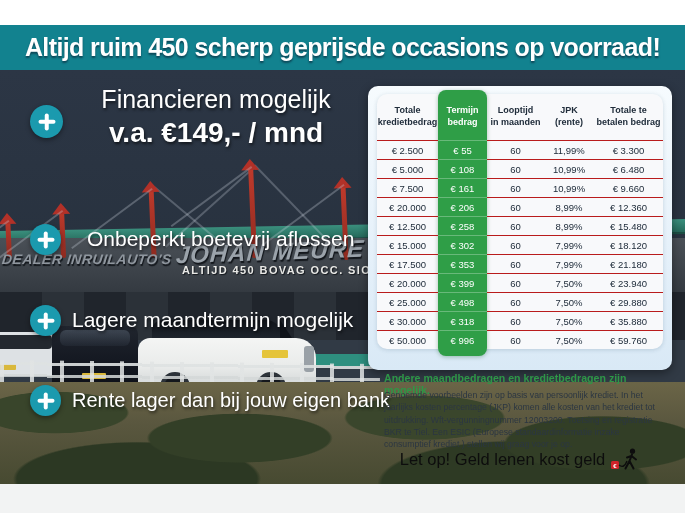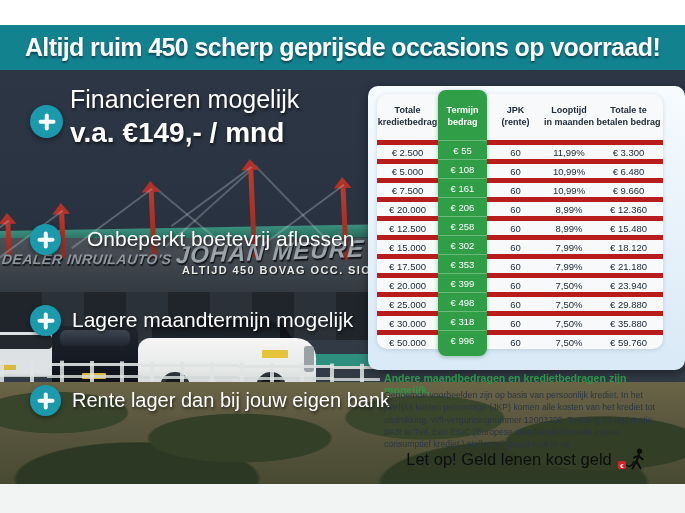--- a/index.html
+++ b/index.html
@@ -89,41 +89,41 @@
        linear-gradient(180deg,#6b6547 0%,#5a573f 40%,#474a31 100%);}
   .plus{position:absolute;border-radius:50%;background:#1b9aae;box-shadow:0 2px 5px rgba(0,0,0,.4);}
   .plus::before,.plus::after{content:"";position:absolute;background:#fff;border-radius:2px;}
   .plus::before{left:50%;top:50%;width:17px;height:4.5px;transform:translate(-50%,-50%);}
   .plus::after{left:50%;top:50%;width:4.5px;height:17px;transform:translate(-50%,-50%);}
   .p1{left:30px;top:105px;width:33px;height:33px;}
   .p2{left:30px;top:224px;width:31px;height:31px;}
   .p3{left:30px;top:305px;width:31px;height:31px;}
   .p4{left:30px;top:385px;width:31px;height:31px;}
   .usp-text{position:absolute;color:#fff;text-shadow:1px 2px 3px rgba(0,0,0,.6);white-space:nowrap;}
-  .u1{left:70px;top:84px;width:292px;text-align:left;}
+  .u1{left:70px;top:84px;width:292px;text-align:center;}
   .u1 .l1{font-size:25px;font-weight:400;line-height:1.25;}
   .u1 .l2{font-size:28px;font-weight:bold;line-height:1.3;}
   .u2{left:87px;top:227px;font-size:21px;}
   .u3{left:72px;top:308px;font-size:21px;}
   .u4{left:72px;top:389px;font-size:20px;}
 
   
   .card{position:absolute;left:368px;top:86px;width:304px;height:284px;border-radius:10px;
         background:linear-gradient(180deg,#f6fbfe 0%,#e6f1fa 55%,#d9e9f6 100%);
-        box-shadow:0 3px 10px rgba(0,0,0,.4);padding-left:13px;}
+        box-shadow:0 3px 10px rgba(0,0,0,.4);}
   .table-wrap{position:absolute;left:9px;top:8px;width:286px;height:255px;border-radius:10px;
         background:#f8f9fb;box-shadow:0 1px 4px rgba(40,70,100,.18);}
   .green-col{position:absolute;left:61px;top:-4px;width:49px;height:266px;border-radius:8px;
         background:#2f9e47;box-shadow:0 1px 4px rgba(20,90,40,.35);}
   .tgrid{position:relative;display:grid;grid-template-columns:61px 49px 57px 50px 69px;
         grid-template-rows:46px repeat(11,19px);}
   .cell{display:flex;align-items:center;justify-content:center;text-align:center;
         color:#202d3b;white-space:pre-line;}
   .cell.head{font-weight:bold;font-size:9px;line-height:1.3;}
-  .cell.body{font-size:9.5px;border-top:5px solid #b91c1c;}
+  .cell.body{font-size:9.5px;border-top:1px solid #b91c1c;}
   .cell.green{color:#ffffff;}
   .cell.body.green{border-top:1px solid rgba(255,255,255,.28);}
 
   .note-heading{position:absolute;left:16px;top:286px;width:276px;font-size:10.6px;
         font-weight:bold;color:#2e9747;}
   .note-body{position:absolute;left:16px;top:303px;width:272px;font-size:8.7px;
         line-height:1.42;color:#2b3642;}
   .warning-line{position:absolute;left:0;top:362px;width:100%;display:flex;
         align-items:center;justify-content:center;gap:5px;}
   .warning-line .wtxt{font-size:16.5px;font-weight:normal;color:#0d0d0d;}
@@ -197,24 +197,24 @@
   <div class="usp-text u4">Rente lager dan bij jouw eigen bank</div>
 
   <div class="card">
     <div class="table-wrap">
       <div class="green-col"></div>
       <div class="tgrid">
           <div class="cell head">Totale
 kredietbedrag</div>
           <div class="cell head green">Termijn
 bedrag</div>
+          <div class="cell head">Looptijd
+in maanden</div>
           <div class="cell head">JPK
 (rente)</div>
-          <div class="cell head">Looptijd
-in maanden</div>
           <div class="cell head">Totale te
 betalen bedrag</div>
           <div class="cell body">€ 2.500</div>
           <div class="cell body green">€ 55</div>
           <div class="cell body">60</div>
           <div class="cell body">11,99%</div>
           <div class="cell body">€ 3.300</div>
           <div class="cell body">€ 5.000</div>
           <div class="cell body green">€ 108</div>
           <div class="cell body">60</div>

